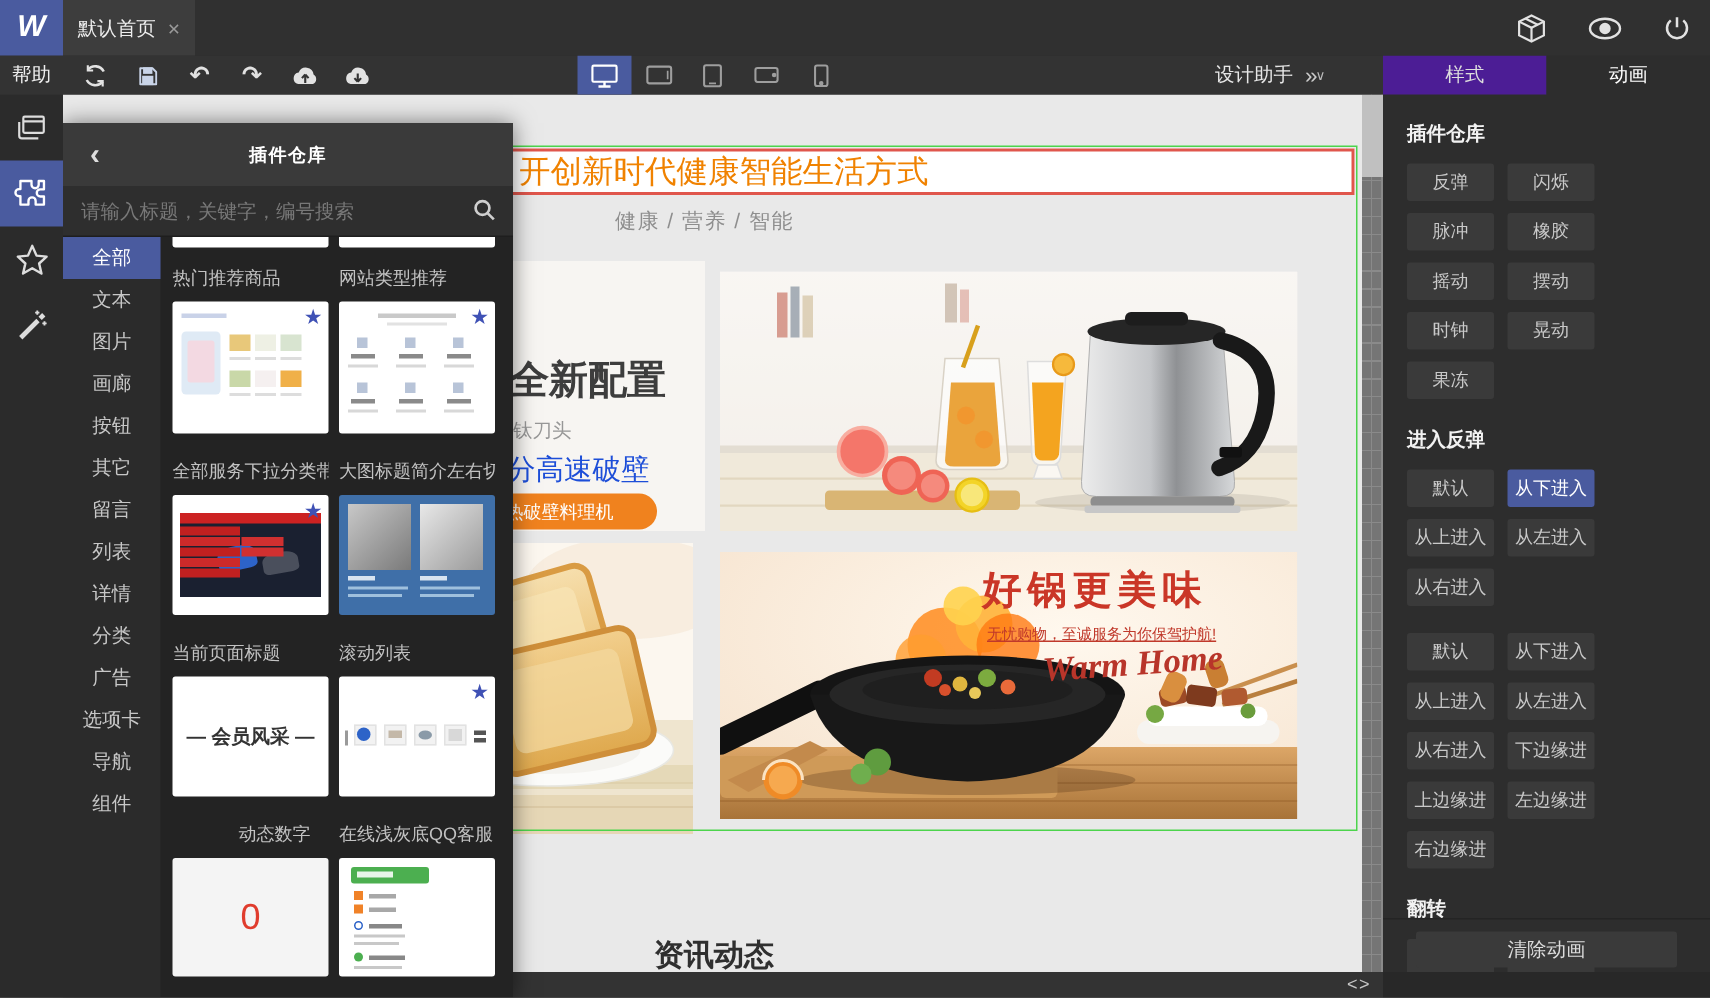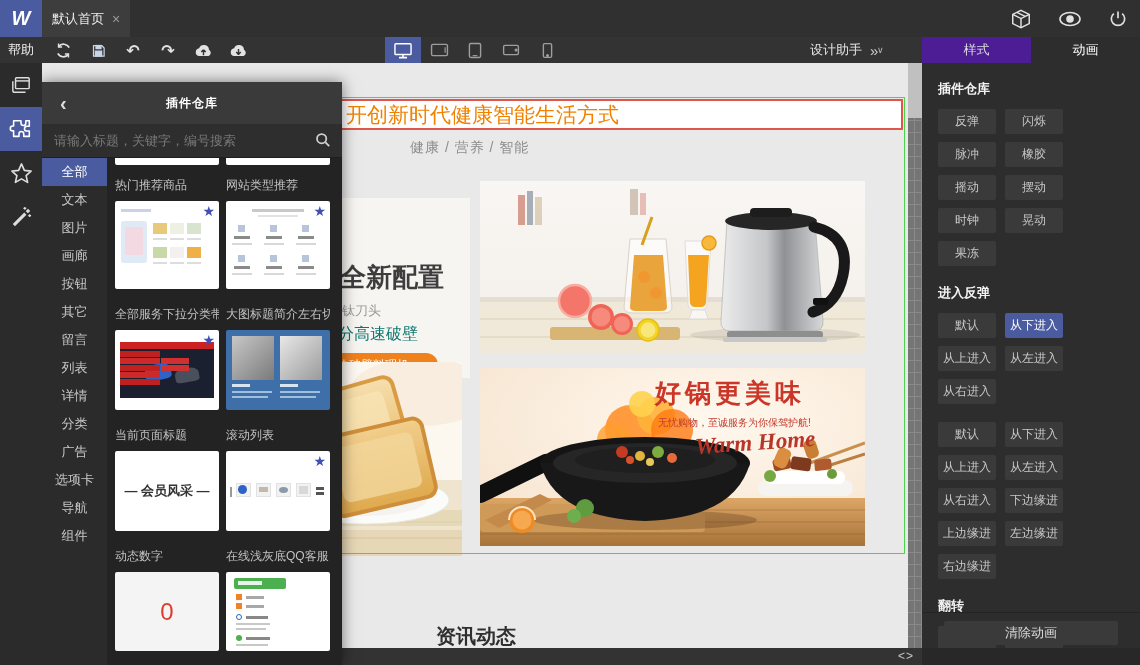--- a/index.html
+++ b/index.html
@@ -42,31 +42,31 @@
   .side-ic.active { background:var(--accent-blue); }
 
   
   #canvas { left:42px; top:63px; width:866px; height:585px; background:#e9e9e9; overflow:hidden; z-index:1; }
   #sel-rect { left:260px; top:34px; width:603px; height:457px; border:1px solid var(--selection-green);
               pointer-events:none; z-index:3; }
   #title-box { left:260px; top:36px; width:601px; height:31px; background:#fff;
                border:2px solid var(--selected-red-border); z-index:4; }
   #title-box span { display:block; padding-left:42px; line-height:27px; font-size:21px; color:var(--title-orange); white-space:nowrap; }
   #page-subtitle { left:368px; top:76px; font-size:14px; color:#8e8e8e; letter-spacing:1px; z-index:2; }
-  #product-left { left:238px; top:135px; width:190px; height:180px; background:#f7f5f2; z-index:2; overflow:hidden; }
+  #product-left { left:238px; top:111px; width:190px; height:180px; background:#f7f5f2; z-index:2; overflow:hidden; }
   #product-left .headline { position:absolute; left:60px; top:62px; font-size:26px; font-weight:bold; color:#3d3d3d; white-space:nowrap; }
   #product-left .feat1 { position:absolute; left:62px; top:104px; font-size:13px; color:#979797; white-space:nowrap; }
-  #product-left .feat2 { position:absolute; left:58px; top:126px; font-size:16px; color:#0f766e; white-space:nowrap; }
+  #product-left .feat2 { position:absolute; left:58px; top:126px; font-size:19px; color:#1d4ed8; white-space:nowrap; }
   #product-left .orange-btn { position:absolute; left:28px; top:155px; width:130px; height:24px; background:#f0821e;
       border-radius:12px; color:#fff; font-size:12px; display:flex; align-items:center; justify-content:center; white-space:nowrap; }
   #kettle-img { left:438px; top:118px; width:385px; height:173px; z-index:2; }
   #wok-banner { left:438px; top:305px; width:385px; height:178px; z-index:2; overflow:hidden; }
   #wok-banner .wok-title { position:absolute; left:175px; top:8px; font-size:26px; font-weight:bold; color:#ca3627;
       letter-spacing:4px; white-space:nowrap; }
-  #wok-banner .wok-tagline { position:absolute; left:178px; top:48px; font-size:10px; color:#c0392b; white-space:nowrap; }
+  #wok-banner .wok-tagline { position:absolute; left:178px; top:48px; font-size:10px; color:#c0392b; white-space:nowrap;text-decoration:underline; }
   #wok-banner .wok-script { position:absolute; left:215px; top:62px; font-family:"Liberation Serif","DejaVu Serif",serif;
       font-style:italic; font-weight:bold; font-size:23px; color:#b8352a; transform:rotate(-4deg); white-space:nowrap; }
   #toast-img { left:238px; top:299px; width:182px; height:194px; z-index:2; }
   #news-heading { left:394px; top:560px; font-size:20px; font-weight:bold; color:#2f2f2f; z-index:2; }
 
   
   #scrollstrip { left:908px; top:63px; width:14px; height:585px; background:#757575; z-index:5;
       background-image:repeating-linear-gradient(0deg, transparent 0 11px, #8a8a8a 11px 12px),
                        repeating-linear-gradient(90deg, transparent 0 6px, #8a8a8a 6px 7px); }
   #scroll-thumb { left:0; top:0; width:14px; height:55px; background:#c0c0c0; }
@@ -618,21 +618,21 @@
               <div class="mini" style="left:73px;top:35px;width:9px;height:8px;background:#d8d8d8;"></div>
               <div class="mini" style="left:90px;top:36px;width:8px;height:3px;background:#555;"></div>
               <div class="mini" style="left:90px;top:41px;width:8px;height:3px;background:#555;"></div>
               <span class="star">★</span>
             </div>
           </div>
         </div>
 
         <div class="card-row">
           <div class="card">
-            <div class="card-label" style="margin-top:17px;">动态数字</div>
+            <div class="card-label" style="margin-top:17px;margin-left:44px;">动态数字</div>
             <div class="thumb" style="height:79px;background:#f4f4f4;display:flex;align-items:center;justify-content:center;">
               <span style="font-size:24px;color:#e03c2d;">0</span>
             </div>
           </div>
           <div class="card second">
             <div class="card-label" style="margin-top:17px;">在线浅灰底QQ客服</div>
             <div class="thumb" style="height:79px;">
               <div class="mini" style="left:8px;top:6px;width:52px;height:11px;background:#4caf50;border-radius:2px;"></div>
               <div class="mini" style="left:12px;top:9px;width:24px;height:4px;background:#e8f5e9;"></div>
               <div class="mini" style="left:10px;top:22px;width:6px;height:6px;background:#f08228;"></div>

